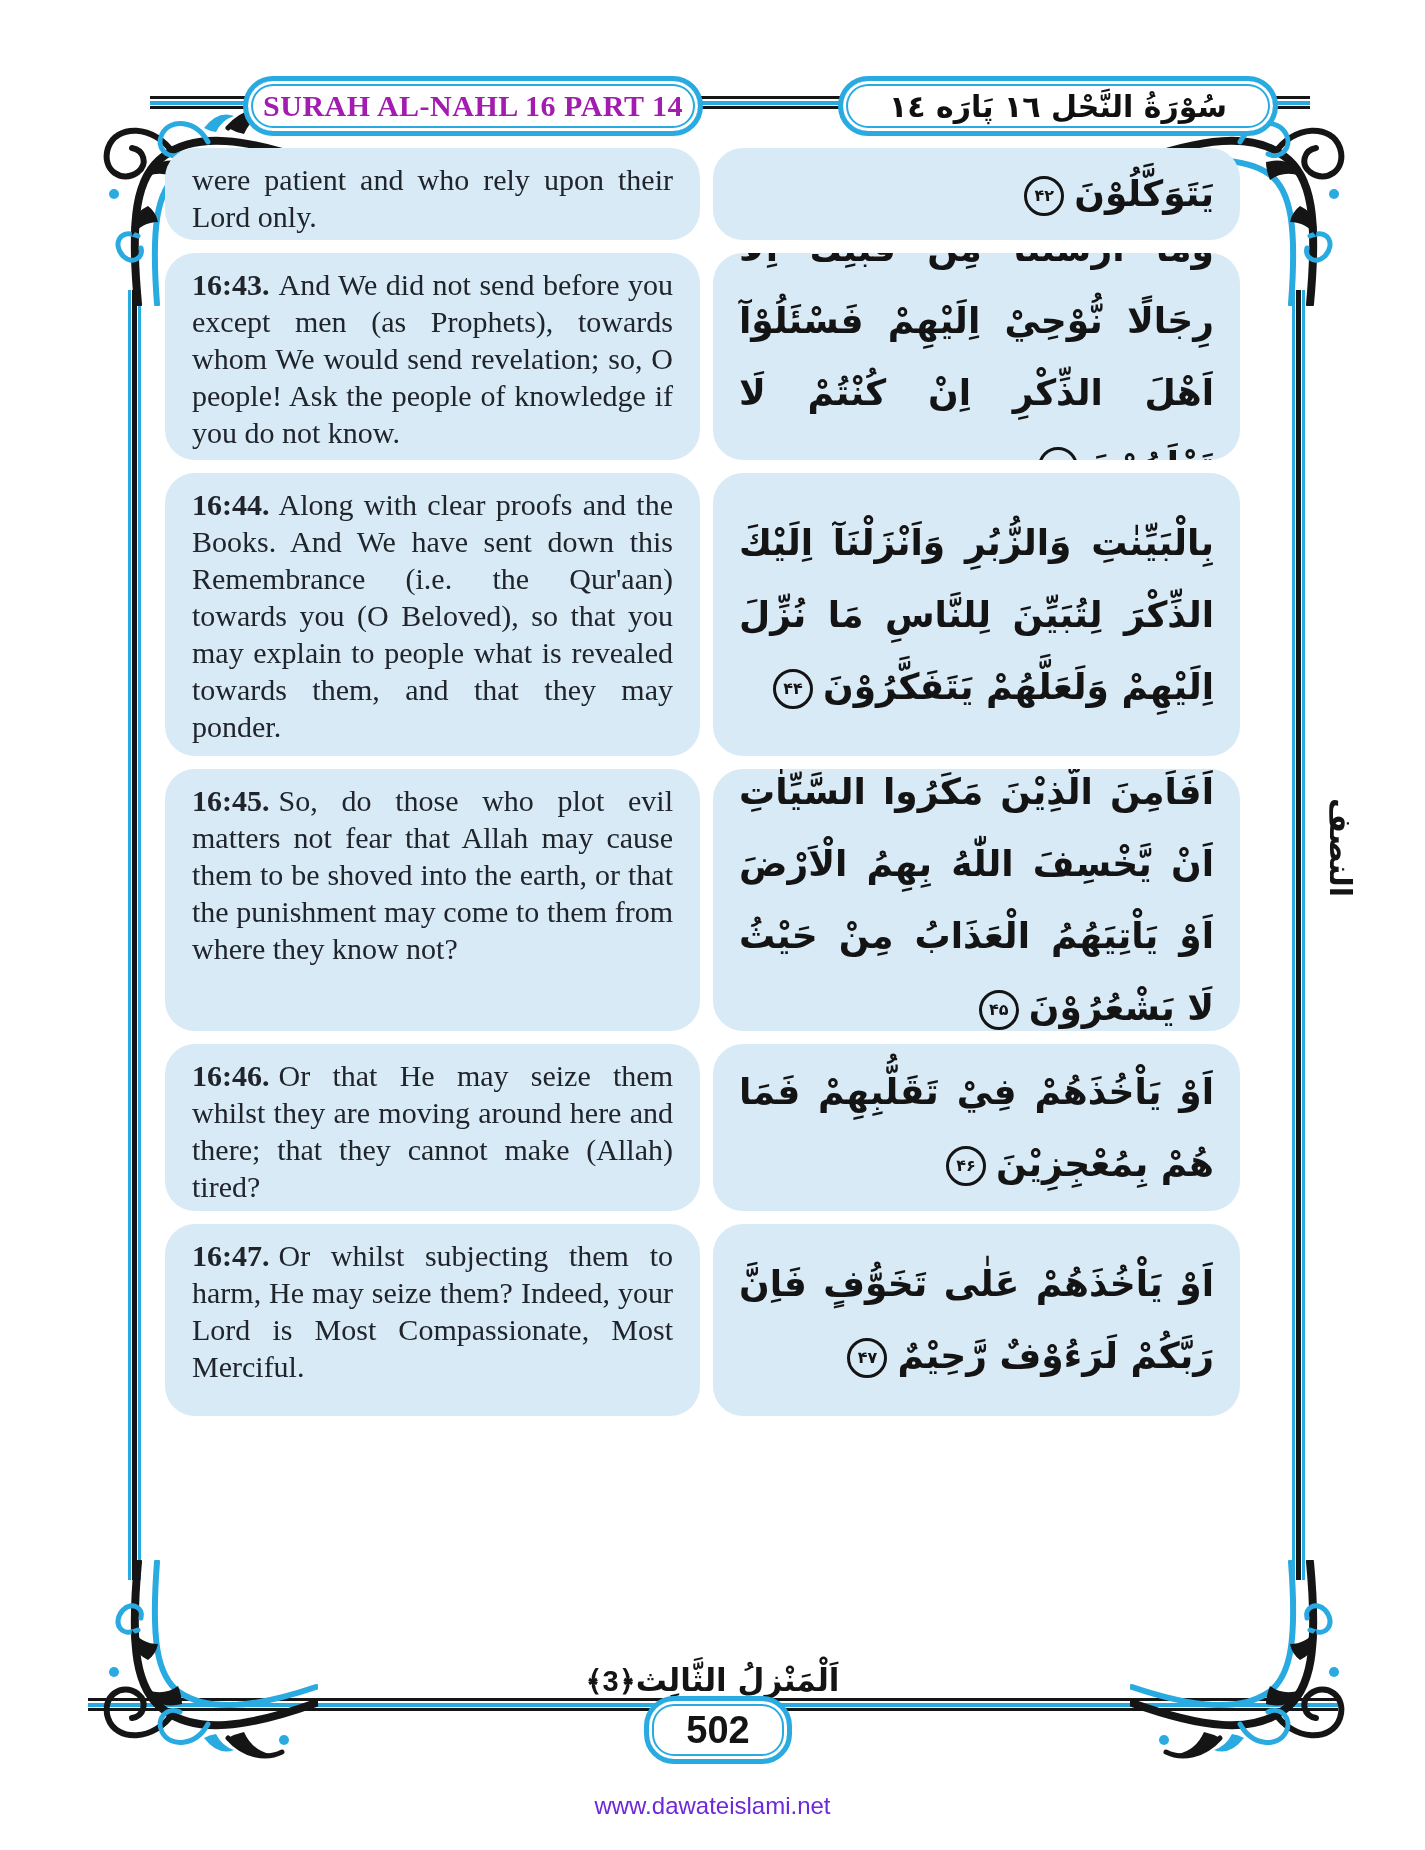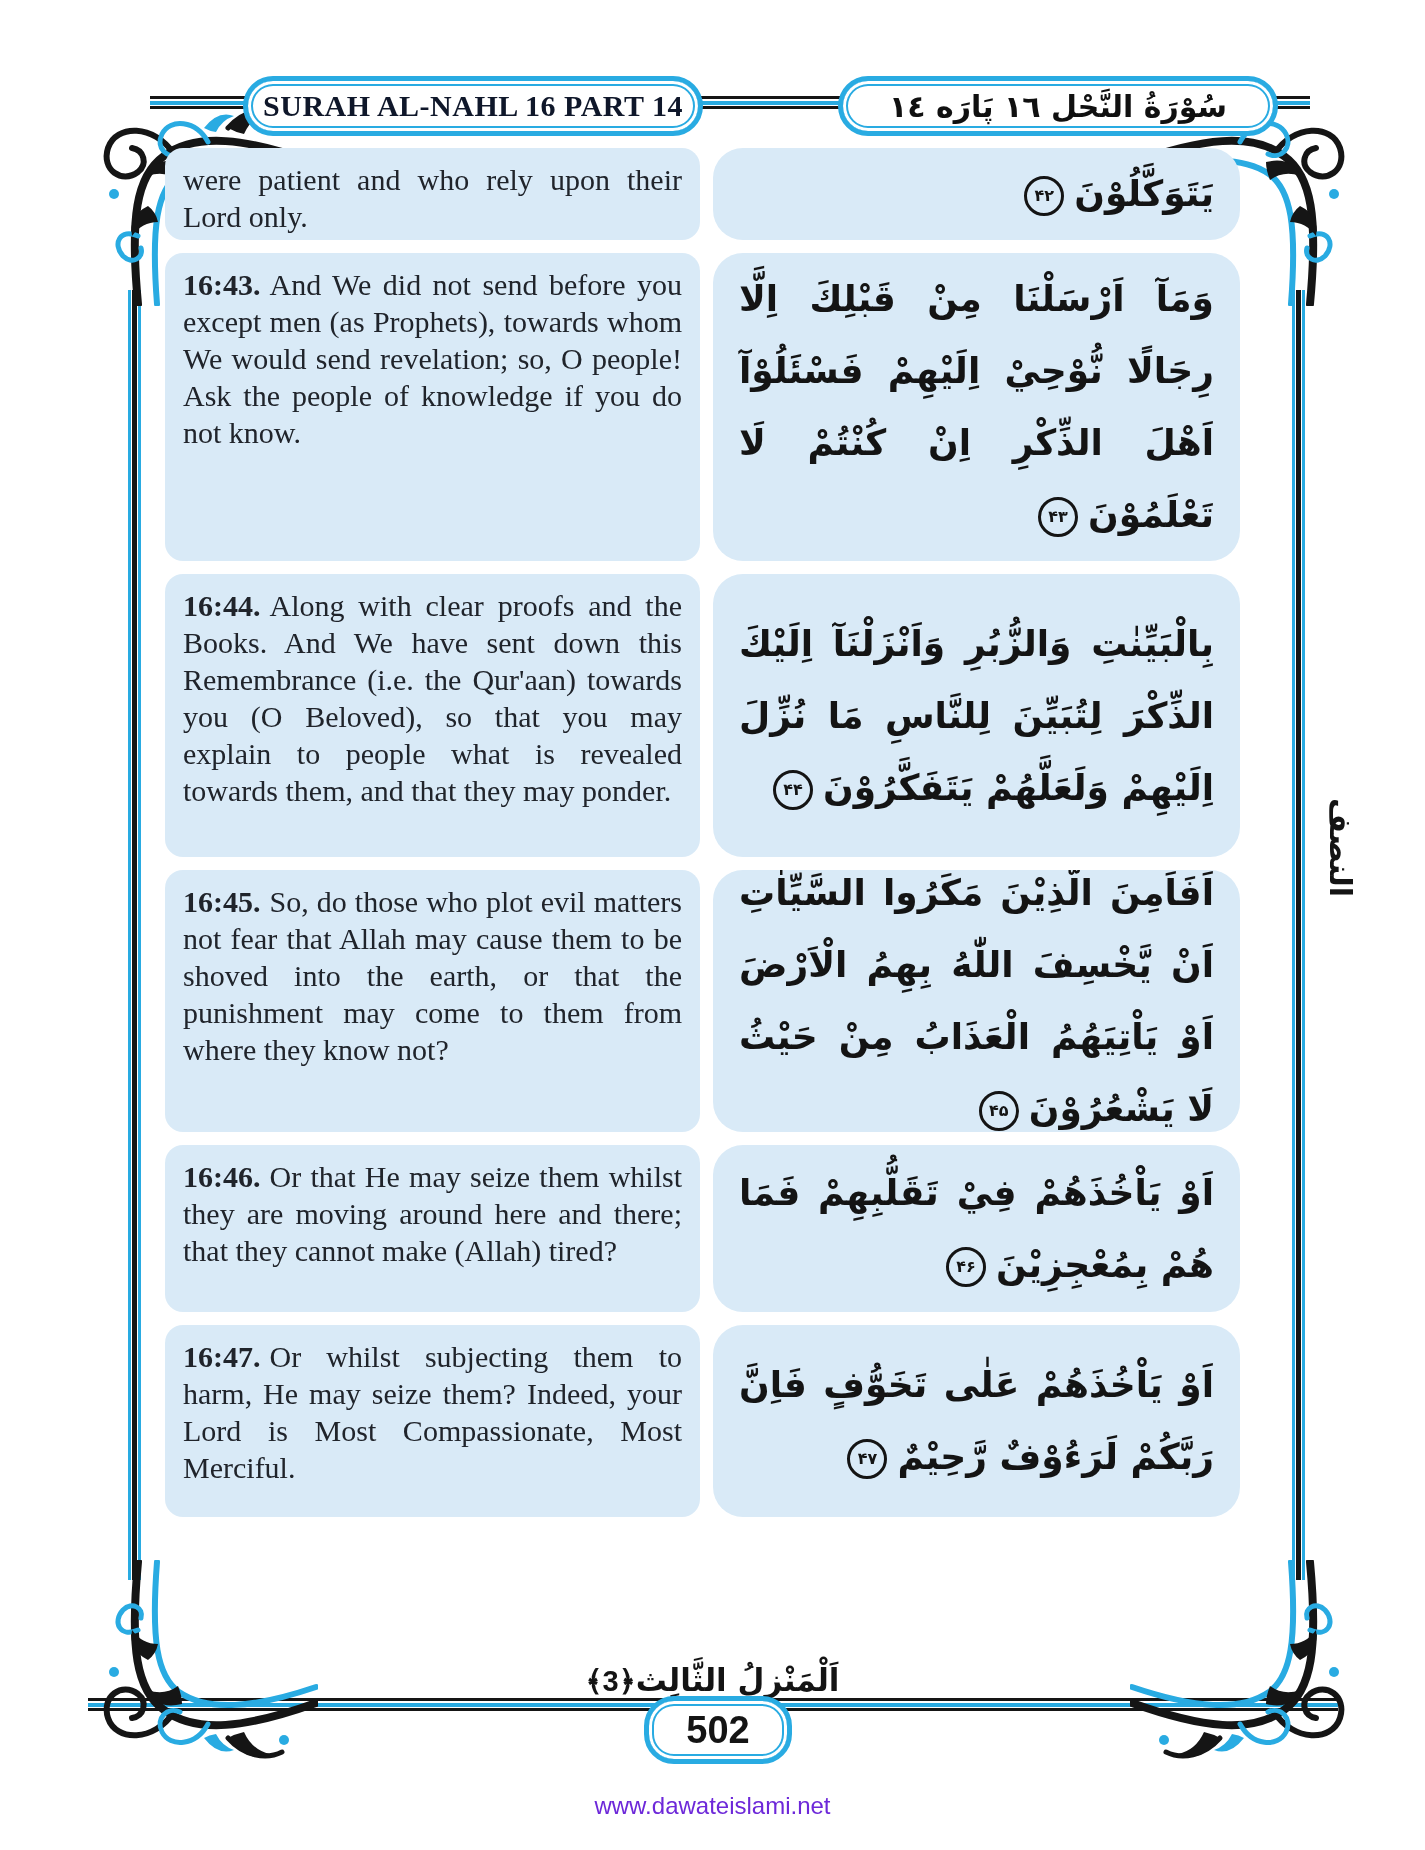--- a/index.html
+++ b/index.html
@@ -15,38 +15,38 @@
   .corner{position:absolute;width:240px;height:240px;}
   .corner svg{width:100%;height:100%;}
   .corner.tr{transform:scaleX(-1);}
   .corner.bl{transform:scaleY(-1);}
   .corner.br{transform:scale(-1,-1);}
   
   .pill{position:absolute;background:#fff;border:5px solid #29ABE2;border-radius:30px;
     display:flex;align-items:center;justify-content:center;z-index:5;
     box-shadow:inset 0 0 0 3px #fff, inset 0 0 0 5px #29ABE2;}
   .pill-left{left:243px;top:76px;width:450px;height:50px;
-    font-weight:bold;font-size:30px;letter-spacing:.5px;color:#0f172a;}
+    font-weight:bold;font-size:30px;letter-spacing:.5px;color:#a21caf;}
   .pill-right{left:838px;top:76px;width:430px;height:50px;
     font-family:"DejaVu Sans",sans-serif;font-weight:bold;font-size:30px;color:#101010;}
   
   .content{position:absolute;left:165px;top:148px;width:1075px;}
   .row{display:flex;gap:13px;margin-bottom:13px;}
   .box{background:#D9EAF7;border-radius:30px;box-sizing:border-box;overflow:hidden;}
-  .en{width:535px;padding:13px 18px;font-size:30px;line-height:37px;text-align:justify;border-radius:18px;}
+  .en{width:535px;padding:13px 27px;font-size:30px;line-height:37px;text-align:justify;}
   .en p{margin:0;}
   .ref{font-weight:bold;}
   .ref:not(:empty){margin-right:9px;}
   .ar{width:527px;padding:10px 26px;display:flex;align-items:center;justify-content:flex-end;}
   .ar .artxt{width:100%;direction:rtl;font-family:"DejaVu Sans",sans-serif;font-weight:bold;
     font-size:36px;line-height:72px;text-align:justify;text-align-last:right;color:#141414;}
   .vnum{display:inline-flex;width:34px;height:34px;border:3px solid #141414;border-radius:50%;
     align-items:center;justify-content:center;font-size:16px;line-height:1;margin:0 10px;
     vertical-align:middle;font-weight:bold;}
-  .r1{height:92px;}.r2{height:308px;}.r3{height:283px;}.r4{height:262px;}.r5{height:167px;}.r6{height:192px;}
+  .r1{height:92px;}.r2{height:207px;}.r3{height:283px;}.r4{height:262px;}.r5{height:167px;}.r6{height:192px;}
   
   .nisf{position:absolute;left:1290px;top:830px;width:100px;text-align:center;
     transform:rotate(90deg);font-family:"DejaVu Sans",sans-serif;font-weight:bold;font-size:30px;color:#141414;}
   
   .page-pill{left:644px;top:1672px;width:138px;height:58px;font-family:"Liberation Sans",sans-serif;
     font-weight:bold;font-size:38px;color:#141414;}
   .manzil{position:absolute;left:0;top:1662px;width:100%;text-align:center;direction:rtl;
     font-family:"DejaVu Sans",sans-serif;font-weight:bold;font-size:31px;color:#141414;}
   .manzil-num{font-family:"Liberation Sans",sans-serif;font-size:29px;}
   .manzil-num::before{content:"﴿";font-family:"DejaVu Sans",sans-serif;}

